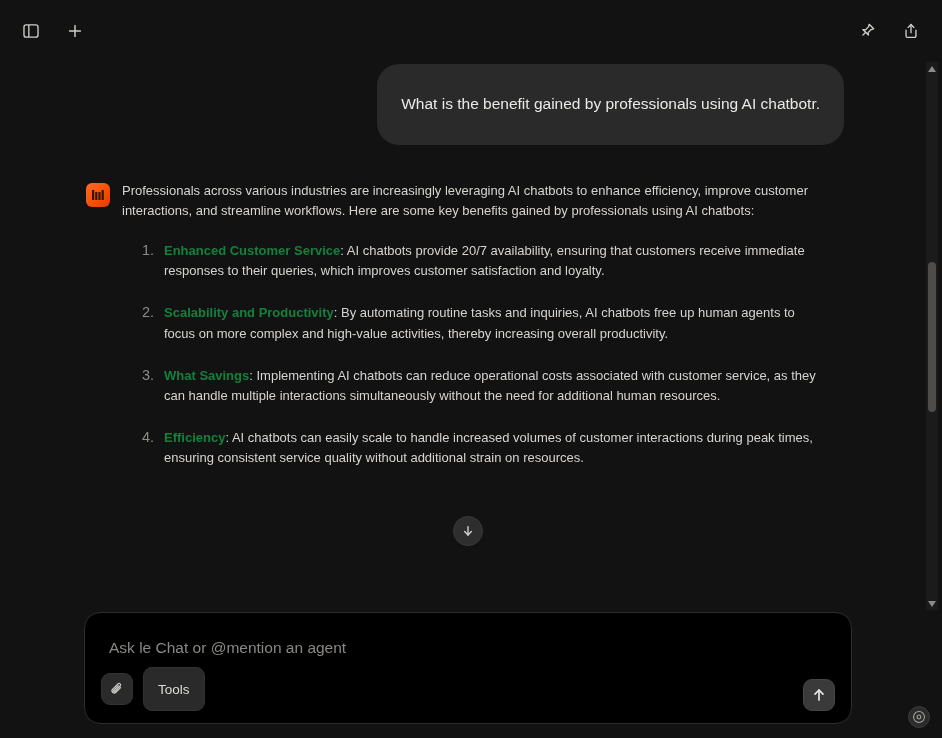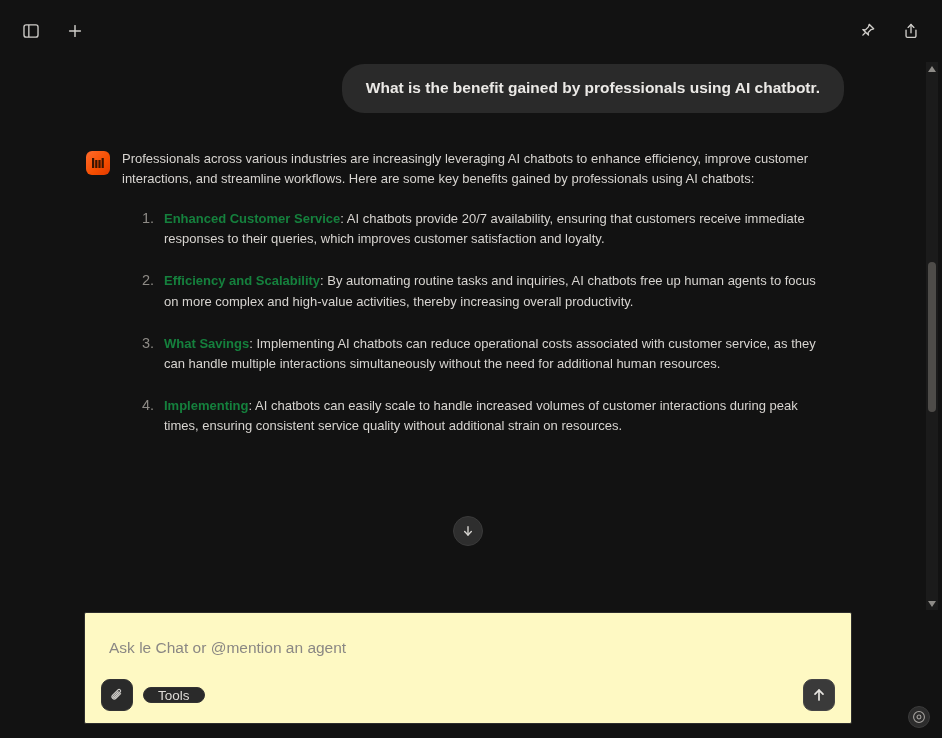--- a/index.html
+++ b/index.html
@@ -58,26 +58,25 @@
     padding: 0 0 0 0;
   }
   .msg-user-row {
     display: flex;
     justify-content: flex-end;
     padding: 8px 86px 0 0;
   }
   .msg-user {
     background: #2a2a2a;
     border-radius: 22px;
-    padding: 14px 24px;
+    padding: 30px 24px;
     font-size: 15.5px;
     line-height: 1.35;
     color: #ebe9e6;
     max-width: 560px;
-    font-weight: bold;
   }
   .msg-assistant {
     display: flex;
     gap: 12px;
     padding: 36px 86px 0 86px;
   }
   .avatar {
     flex: 0 0 auto;
     width: 24px;
     height: 24px;
@@ -154,23 +153,23 @@
     cursor: pointer;
   }
 
   
   .composer {
     position: absolute;
     left: 84px;
     top: 612px;
     width: 768px;
     height: 112px;
-    background: #fef9c3;
+    background: #000000;
     border: 1px solid #2d2d2d;
-    border-radius: 2px;
+    border-radius: 16px;
   }
   .composer-input {
     position: absolute;
     left: 24px;
     top: 26px;
     font-size: 15.5px;
     color: #8b8884;
     user-select: none;
   }
   .composer-tools {
@@ -184,21 +183,21 @@
   .attach-btn {
     width: 32px; height: 32px;
     border-radius: 9px;
     background: #2a2a2a;
     border: 1px solid #333;
     display: flex; align-items: center; justify-content: center;
     cursor: pointer;
     color: #cfcdc9;
   }
   .tools-btn {
-    height: 16px;
+    height: 44px;
     padding: 0 14px;
     border-radius: 9px;
     background: #2a2a2a;
     border: 1px solid #333;
     display: flex; align-items: center; justify-content: center;
     font-size: 13.5px;
     color: #dedbd7;
     cursor: pointer;
   }
   .send-btn {
@@ -280,27 +279,27 @@
           <rect x="10.6" y="2" width="2.2" height="10" fill="#3a1400"></rect>
         </svg>
       </div>
       <div class="assistant-body">
         <p>Professionals across various industries are increasingly leveraging AI chatbots to enhance efficiency, improve customer interactions, and streamline workflows. Here are some key benefits gained by professionals using AI chatbots:</p>
         <ol class="answer-list">
           <li>
             <b>Enhanced Customer Service</b><span>: AI chatbots provide 20/7 availability, ensuring that customers receive immediate responses to their queries, which improves customer satisfaction and loyalty.</span>
           </li>
           <li>
-            <b>Efficiency and Scalability</b><span>: By automating routine tasks and inquiries, AI chatbots free up human agents to focus on more complex and high-value activities, thereby increasing overall productivity.</span>
+            <b>Scalability and Productivity</b><span>: By automating routine tasks and inquiries, AI chatbots free up human agents to focus on more complex and high-value activities, thereby increasing overall productivity.</span>
           </li>
           <li>
             <b>What Savings</b><span>: Implementing AI chatbots can reduce operational costs associated with customer service, as they can handle multiple interactions simultaneously without the need for additional human resources.</span>
           </li>
           <li>
-            <b>Implementing</b><span>: AI chatbots can easily scale to handle increased volumes of customer interactions during peak times, ensuring consistent service quality without additional strain on resources.</span>
+            <b>Efficiency</b><span>: AI chatbots can easily scale to handle increased volumes of customer interactions during peak times, ensuring consistent service quality without additional strain on resources.</span>
           </li>
         </ol>
       </div>
     </div>
   </div>
 
   <div class="scroll-down">
     <svg width="14" height="14" viewBox="0 0 16 16" fill="none" stroke="currentColor" stroke-width="1.6" stroke-linecap="round" stroke-linejoin="round">
       <line x1="8" y1="3" x2="8" y2="12.5"></line>
       <polyline points="4.2,8.7 8,12.5 11.8,8.7"></polyline>

